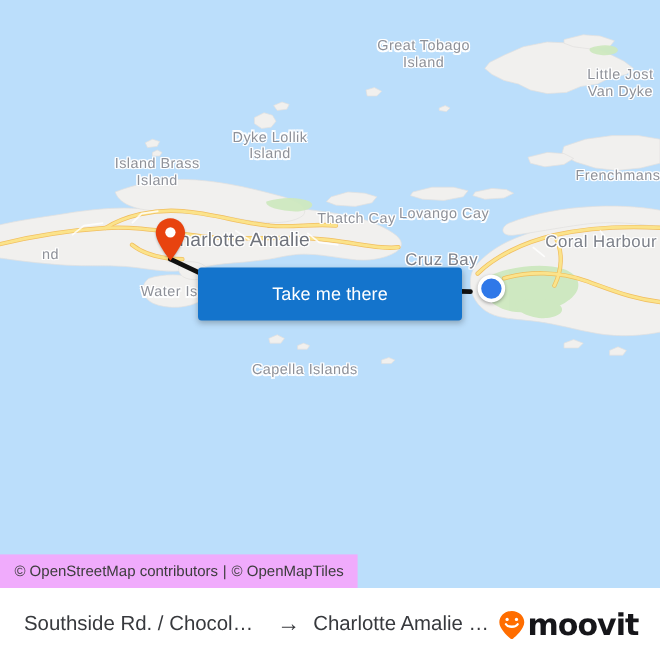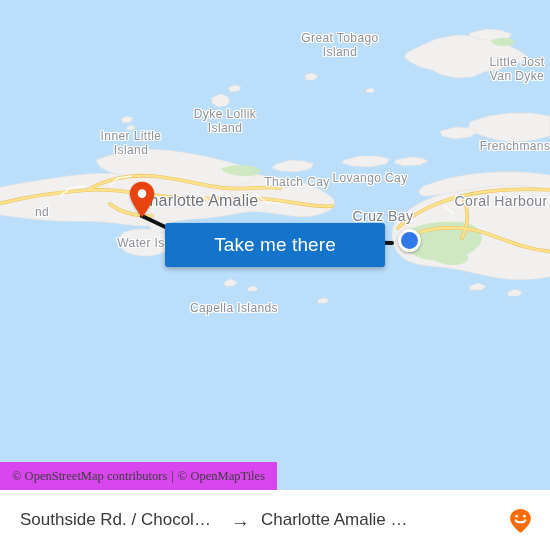--- a/index.html
+++ b/index.html
@@ -111,43 +111,43 @@
     position: absolute;
     left: 165px;
     top: 223px;
     width: 220px;
     height: 44px;
     background: #1474cc;
     color: #ffffff;
     border: 0;
     border-radius: 3px;
     font-family: "Liberation Sans", sans-serif;
-    font-size: 19px;
+    font-size: 15px;
     letter-spacing: 0.1px;
     cursor: pointer;
     box-shadow: 0 2px 5px rgba(0,0,0,.28);
     display: flex;
     align-items: center;
     justify-content: center;
     padding: 0;
   }
 
   
   #attribution {
     position: absolute;
     left: 0;
     top: 462px;
     height: 28px;
     padding: 0 12px 0 12px;
     display: flex;
     align-items: center;
-    background: #d946ef;
+    background: #f0abfc;
     color: #3c3c3c;
     font-size: 12.5px;
-    font-family: Liberation Serif, serif;
+    font-family: Liberation Sans, sans-serif;
     white-space: nowrap;
   }
   #attribution .attr-sep {
     margin: 0 4px;
     color: #3c3c3c;
   }
 
   
   #footer {
     position: absolute;
@@ -328,38 +328,38 @@
         <path d="M444,206 l10,8"></path>
         <path d="M500,192 l8,10 14,4"></path>
       </g>
     </svg>
 
     <svg id="route-line" width="550" height="490" viewBox="0 0 550 490">
       <path d="M142,216 L176,232 L268,240 L392,243" fill="none" stroke="#111111" stroke-width="4" stroke-linecap="round" stroke-linejoin="round"></path>
     </svg>
 
     <div id="map-labels">
-        <div class="map-label" style="left: 340px; top: 45px;">Great Tobago
+        <div class="map-label" style="left: 353px; top: 45px;">Great Tobago
 Island</div>
         <div class="map-label" style="left: 517px; top: 33px; margin-top: 36px;">Little Jost
 Van Dyke</div>
         <div class="map-label" style="left: 225px; top: 121px;">Dyke Lollik
 Island</div>
-        <div class="map-label" style="left: 131px; top: 143px;">Inner Little
+        <div class="map-label" style="left: 131px; top: 143px;">Island Brass
 Island</div>
         <div class="map-label" style="left: 515px; top: 146px;">Frenchmans</div>
         <div class="map-label" style="left: 297px; top: 182px;">Thatch Cay</div>
         <div class="map-label" style="left: 370px; top: 178px;">Lovango Cay</div>
         <div class="map-label" style="left: 6px; top: 212px; margin-left: 36px;">nd</div>
         <div class="map-label lg" style="left: 198px; top: 201px;">Charlotte Amalie</div>
-        <div class="map-label md" style="left: 383px; top: 216px;">Cruz Bay</div>
+        <div class="map-label md" style="left: 368px; top: 216px;">Cruz Bay</div>
         <div class="map-label md" style="left: 501px; top: 201px;">Coral Harbour</div>
         <div class="map-label" style="left: 150px; top: 229px; margin-left: 26px;">Ha</div>
         <div class="map-label" style="left: 141px; top: 243px;">Water Is</div>
-        <div class="map-label" style="left: 234px; top: 308px;">Capella Islands</div>
+        <div class="map-label" style="left: 254px; top: 308px;">Capella Islands</div>
       </div>
 
     <div id="origin-pin">
       <svg width="26" height="37" viewBox="0 0 26 37">
         <path d="M13 0.8 C6.2 0.8 0.8 6.2 0.8 13 C0.8 21 13 36.2 13 36.2
                  C13 36.2 25.2 21 25.2 13 C25.2 6.2 19.8 0.8 13 0.8 Z" fill="#e8430f"></path>
         <circle cx="13" cy="12.6" r="4.3" fill="#ffffff"></circle>
       </svg>
     </div>
 
@@ -382,16 +382,17 @@
 
     <span id="moovit-logo">
       <svg width="23" height="25" viewBox="0 0 23 25">
         <path d="M11.5 1.1 C5.7 1.1 1.1 5.4 1.1 10.6 C1.1 16.2 8.4 22.6 10.5 24.2
                  C11.1 24.7 11.9 24.7 12.5 24.2 C14.6 22.6 21.9 16.2 21.9 10.6
                  C21.9 5.4 17.3 1.1 11.5 1.1 Z" fill="#ff6d00"></path>
         <circle cx="7.6" cy="8.2" r="1.35" fill="#ffffff"></circle>
         <circle cx="15.4" cy="8.2" r="1.35" fill="#ffffff"></circle>
         <path d="M6.6 12.2 C8.2 15.0 14.8 15.0 16.4 12.2" fill="none" stroke="#ffffff" stroke-width="1.9" stroke-linecap="round"></path>
       </svg>
+      <span id="moovit-wordmark">moovit</span>
     </span>
   </div>
 
 </div>
 
 </body></html>

